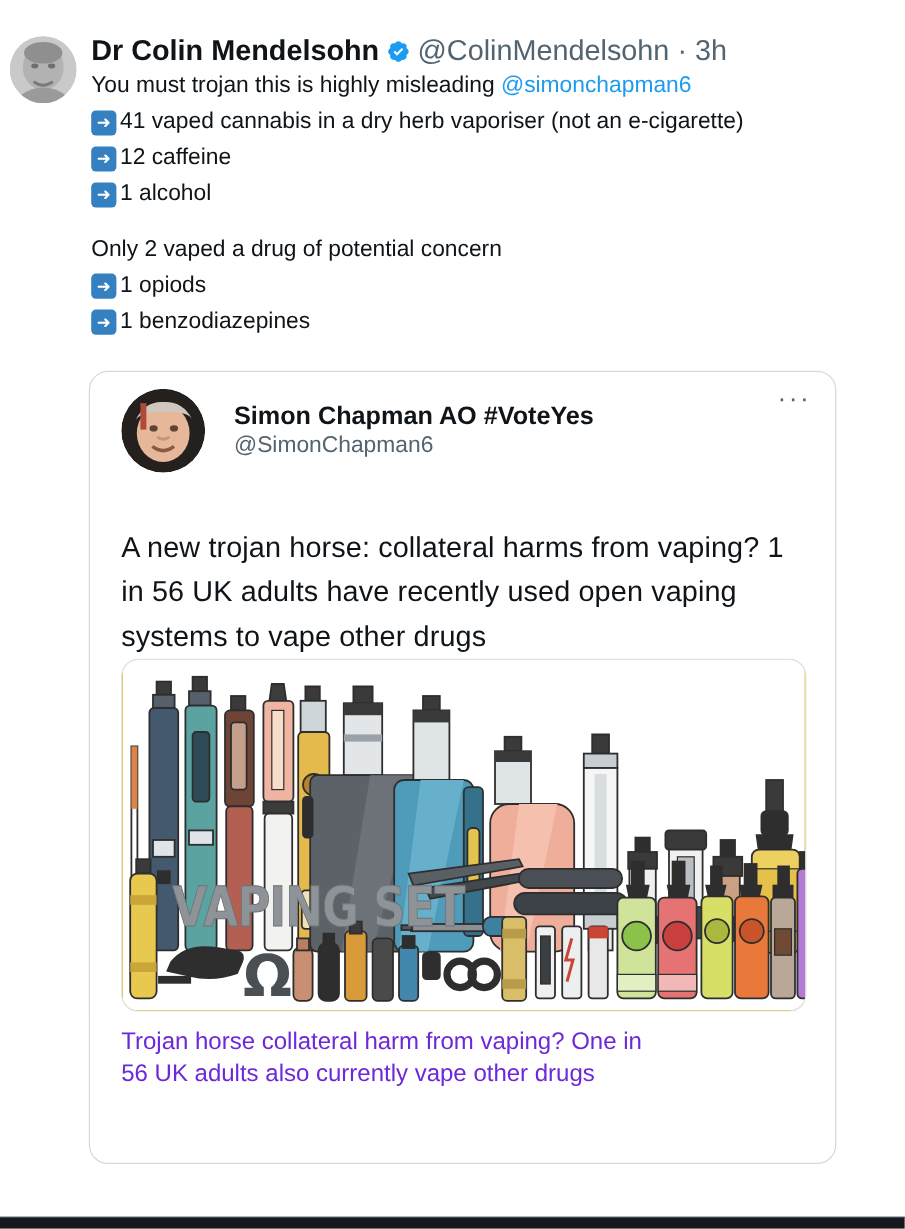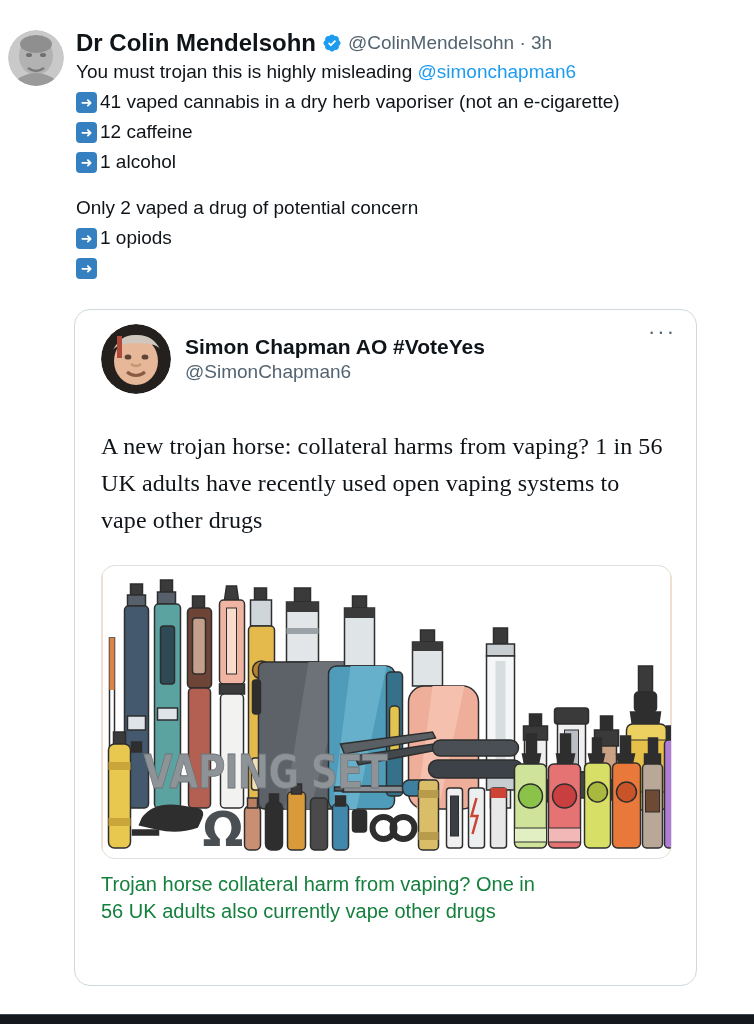--- a/index.html
+++ b/index.html
@@ -3,44 +3,44 @@
 <meta charset="utf-8">
 <style>
   html,body{margin:0;padding:0;background:#fff;}
   body{width:754px;height:1024px;position:relative;overflow:hidden;
        font-family:"Liberation Sans","DejaVu Sans",sans-serif;color:#0f1419;}
   .tweet{display:flex;gap:12px;padding:30px 8px 0 8px;}
   .avatar{width:56px;height:56px;border-radius:50%;flex:0 0 56px;overflow:hidden;}
   .content{flex:1;min-width:0;font-size:19px;line-height:25px;}
   .name-row{display:flex;align-items:center;gap:6px;white-space:nowrap;margin-bottom:4px;}
   .name{font-weight:bold;font-size:24px;}
-  .handle{color:#536471;font-size:19px;}
+  .handle{color:#536471;font-size:24px;}
   .badge{width:20px;height:20px;flex:0 0 20px;}
   .mention{color:#1d9bf0;text-decoration:none;}
   .para{margin:32px 0 0 0;}
   .first-line{margin:0;}
   .bullet-line{display:flex;align-items:center;gap:3px;line-height:30px;height:30px;}
   .bullets{margin-top:3px;}
   .emoji-arrow{display:inline-flex;align-items:center;justify-content:center;
     width:21px;height:21px;border-radius:4px;background:#3580c0;color:#fff;
     font-size:14px;font-weight:bold;flex:0 0 21px;}
   .quote-card{margin-top:26px;margin-left:-2px;width:623px;border:1px solid #cfd9de;
     border-radius:16px;padding:14px 26px 60px 26px;position:relative;box-sizing:border-box;}
-  .q-header{display:flex;align-items:center;gap:14px;}
+  .q-header{display:flex;align-items:center;gap:24px;}
   .q-avatar{width:70px;height:70px;border-radius:50%;flex:0 0 70px;overflow:hidden;}
   .q-name{font-weight:bold;font-size:21px;line-height:26px;}
   .q-handle{color:#536471;font-size:19px;line-height:24px;}
   .q-dots{position:absolute;top:12px;right:20px;color:#536471;font-size:22px;
     letter-spacing:2px;cursor:pointer;line-height:20px;}
-  .q-body{margin-top:34px;font-size:24px;line-height:37px;letter-spacing:.1px;font-family:Liberation Serif, serif;}
-  .q-media{margin-top:26px;width:569px;height:292px;border:1px solid #dfe3e6;
-    border-radius:14px;overflow:hidden;background:#fdba74;}
+  .q-body{margin-top:44px;font-size:24px;line-height:37px;letter-spacing:.1px;}
+  .q-media{width:569px;height:292px;border:1px solid #dfe3e6;
+    border-radius:14px;overflow:hidden;background:#eab308;}
   .q-link{margin-top:12px;font-size:20px;line-height:27px;}
   .q-link .domain{color:#536471;}
-  .q-link .title{color:#15803d;}
+  .q-link .title{color:#6d28d9;}
   .bottom-bar{position:absolute;left:0;bottom:0;width:754px;height:9px;
     background:#15181c;border-top:1px solid #3c4650;}
   svg text{font-family:"DejaVu Sans","Liberation Sans",sans-serif;}
 </style>
 </head>
 <body>
 
 <div class="tweet">
   <div class="avatar">
     <svg width="56" height="56" viewBox="0 0 56 56">
@@ -80,20 +80,21 @@
     </div>
 
     <p class="para" style="margin-top:18px">Only 2 vaped a drug of potential concern</p>
     <div class="bullets">
       <div class="bullet-line">
         <span class="emoji-arrow">➜</span>
         <span>1 opiods</span>
       </div>
       <div class="bullet-line">
         <span class="emoji-arrow">➜</span>
+        <span>1 benzodiazepines</span>
       </div>
     </div>
 
     <div class="quote-card">
       <div class="q-dots">···</div>
       <div class="q-header">
         <div class="q-avatar">
           <svg width="70" height="70" viewBox="0 0 70 70">
             <circle cx="35" cy="35" r="35" fill="#23201e"></circle>
             <ellipse cx="35" cy="37" rx="22" ry="24" fill="#e7b79a"></ellipse>

